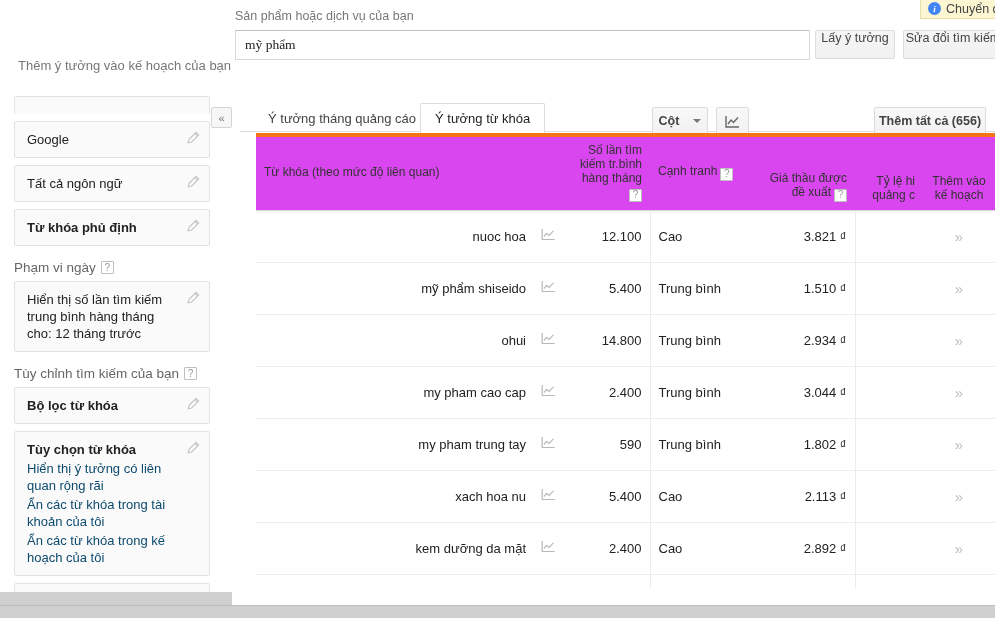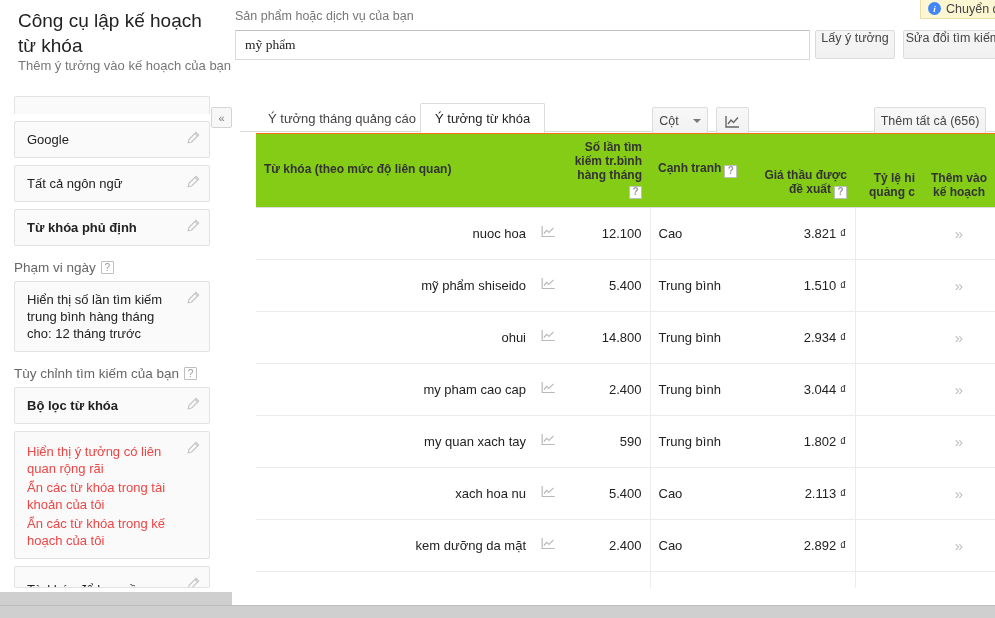--- a/index.html
+++ b/index.html
@@ -78,21 +78,21 @@
     position: relative; border-radius: 2px;
     padding: 9px 34px 9px 12px;
     min-height: 34px;
   }
   .side-card .pencil {
     position: absolute; right: 9px; top: 9px;
     width: 14px; height: 14px; opacity: .55;
   }
   .side-card-title { font-size: 13px; color: #222; line-height: 17px; }
   .side-card-title.bold { font-weight: bold; }
-  .side-card-line { font-size: 13px; color: #ef4444; line-height: 17px; margin-top: 2px; }
+  .side-card-line { font-size: 13px; color: #0c4a6e; line-height: 17px; margin-top: 2px; }
 
   .side-head {
     margin: 14px 14px 6px 14px;
     font-size: 13.5px; color: #666;
     display: flex; align-items: center; gap: 5px;
   }
   .qmark {
     display: inline-flex; align-items: center; justify-content: center;
     width: 13px; height: 13px; border: 1px solid #bfbfbf;
     background: #fff; color: #999; font-size: 10px; line-height: 1;
@@ -148,38 +148,39 @@
     color: #222; height: 30px;
   }
 
   .tool {
     position: absolute; top: 4px; height: 28px;
     background: linear-gradient(#f8f8f8, #f1f1f1);
     border: 1px solid #dcdcdc; border-radius: 2px;
     font-size: 12.5px; color: #444; cursor: pointer;
     display: flex; align-items: center; justify-content: center; gap: 14px;
     white-space: nowrap;
+    font-weight: bold;
   }
   .tool-columns  { left: 412px; width: 56px; }
   .tool-graph    { left: 476px; width: 33px; }
   .tool-download { left: 517px; width: 110px; padding: 0 6px; }
   .tool-addall   { left: 634px; width: 112px; }
   .caret { width: 0; height: 0; border-left: 4px solid transparent; border-right: 4px solid transparent; border-top: 4px solid #777; }
 
   
   .tablewrap {
     position: absolute; left: 16px; top: 37px;
     width: 739px; height: 455px; overflow: hidden;
   }
   table { border-collapse: collapse; width: 739px; table-layout: fixed; }
 
   thead th {
-    background: #84cc16; border-bottom: 1px solid #dcdcdc;
-    border-top: 1px solid #f97316;
-    font-size: 12px; font-weight: bold; color: #333;
+    background: #d946ef; border-bottom: 1px solid #dcdcdc;
+    border-top: 4px solid #f97316;
+    font-size: 12px; font-weight: normal; color: #333;
     vertical-align: bottom; padding: 6px 8px 8px 8px; height: 52px;
     line-height: 14px;
   }
   th .hdr { display: inline; }
   th .qmark { display: inline-flex; vertical-align: -2px; margin-left: 3px; }
 
   .c-kw      { width: 278px; text-align: right; }
   .c-spark   { width: 28px; }
   .c-vol     { width: 88px; text-align: right; }
   .c-comp    { width: 100px; text-align: left; }
@@ -223,21 +224,20 @@
     position: absolute; left: 0; top: 592px; width: 232px; height: 13px;
     background: #cfcfcf;
   }
 </style>
 </head>
 <body>
 
 <div id="root">
 
   <div class="header">
-    <div class="app-title">Công cụ lập kế hoạch từ khóa</div>
     <div class="app-sub">Thêm ý tưởng vào kế hoạch của bạn</div>
 
     <div class="field-label">Sản phẩm hoặc dịch vụ của bạn</div>
     <input class="search-input" type="text" value="mỹ phẩm" style="">
 
     <div class="btn btn-get-ideas">
       <span>Lấy ý tưởng</span>
     </div>
     <div class="btn btn-modify">
       <span>Sửa đổi tìm kiếm</span>
@@ -297,20 +297,21 @@
 
     <div class="side-card">
       <div class="side-card-title bold">Bộ lọc từ khóa</div>
       <svg class="pencil" viewBox="0 0 16 16">
           <path d="M11.5 1.5l3 3-8 8-4 1 1-4z" fill="none" stroke="#999" stroke-width="1.3"></path>
           <path d="M10.3 2.7l3 3" stroke="#999" stroke-width="1.3"></path>
         </svg>
     </div>
 
     <div class="side-card">
+      <div class="side-card-title bold">Tùy chọn từ khóa</div>
       <div class="side-card-line">Hiển thị ý tưởng có liên quan rộng rãi</div>
       <div class="side-card-line">Ẩn các từ khóa trong tài khoản của tôi</div>
       <div class="side-card-line">Ẩn các từ khóa trong kế hoạch của tôi</div>
       <svg class="pencil" viewBox="0 0 16 16">
           <path d="M11.5 1.5l3 3-8 8-4 1 1-4z" fill="none" stroke="#999" stroke-width="1.3"></path>
           <path d="M10.3 2.7l3 3" stroke="#999" stroke-width="1.3"></path>
         </svg>
     </div>
 
     <div class="side-clip-bottom">
@@ -424,21 +425,21 @@
                   <path d="M1.2 1v10.5h12.5" fill="none" stroke="#8a8a8a" stroke-width="1.2"></path>
                   <path d="M3 8.5l2.6-3.2 2.3 2.2 4.6-4.6" fill="none" stroke="#8a8a8a" stroke-width="1.2"></path>
                 </svg></td>
               <td class="c-vol">2.400</td>
               <td class="c-comp">Trung bình</td>
               <td class="c-bid">3.044 ₫</td>
               <td class="c-share"></td>
               <td class="c-add">»</td>
             </tr>
             <tr>
-              <td class="c-kw">my quan xach tay</td>
+              <td class="c-kw">my pham trung tay</td>
               <td class="c-spark"><svg class="spark" viewBox="0 0 15 13">
                   <path d="M1.2 1v10.5h12.5" fill="none" stroke="#8a8a8a" stroke-width="1.2"></path>
                   <path d="M3 8.5l2.6-3.2 2.3 2.2 4.6-4.6" fill="none" stroke="#8a8a8a" stroke-width="1.2"></path>
                 </svg></td>
               <td class="c-vol">590</td>
               <td class="c-comp">Trung bình</td>
               <td class="c-bid">1.802 ₫</td>
               <td class="c-share"></td>
               <td class="c-add">»</td>
             </tr>

